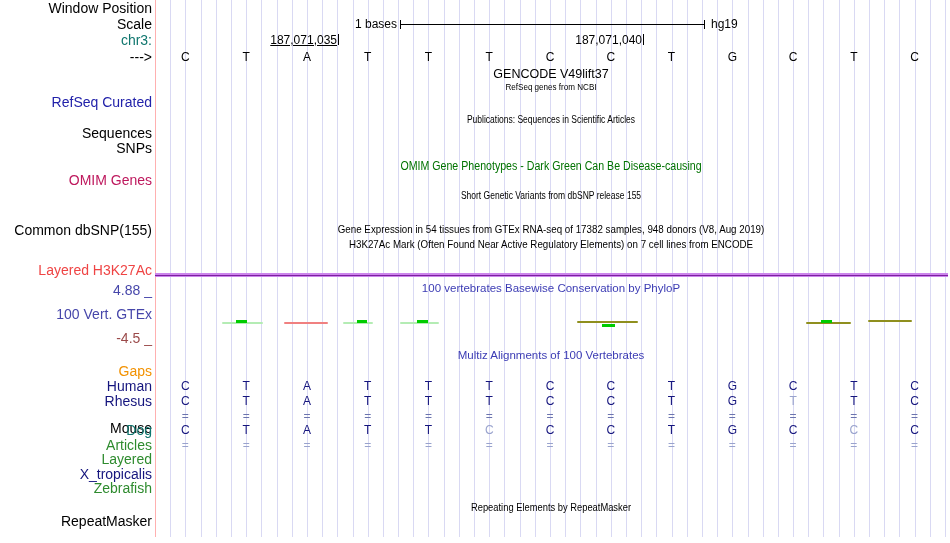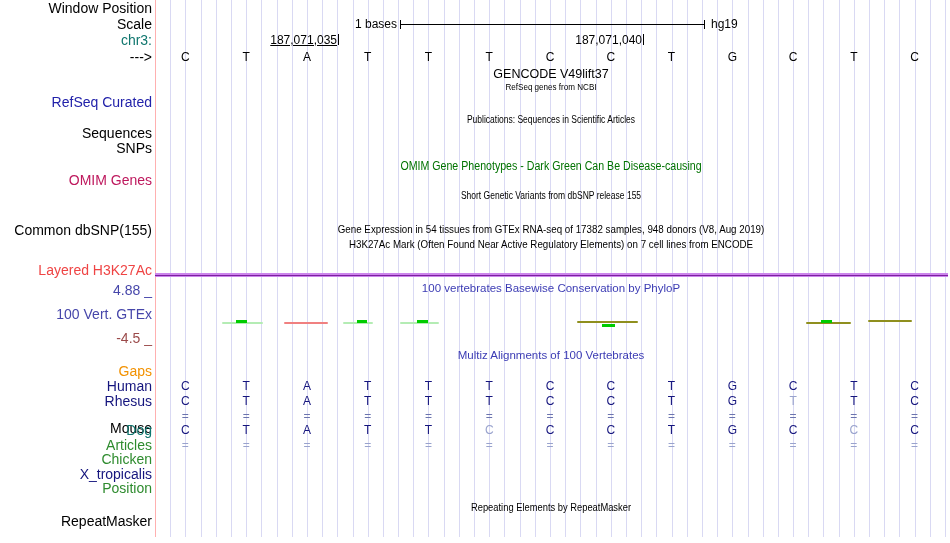--- a/index.html
+++ b/index.html
@@ -104,23 +104,23 @@
       <div class="lbl" style="top: 270px; color: #ef4444;">Layered H3K27Ac</div>
       <div class="lbl" style="top: 290px; color: rgb(70, 70, 170);">4.88 _</div>
       <div class="lbl" style="top: 314px; color: rgb(70, 70, 170);">100 Vert. GTEx</div>
       <div class="lbl" style="top: 338px; color: rgb(155, 74, 74);">-4.5 _</div>
       <div class="lbl" style="top: 371px; color: rgb(242, 145, 0);">Gaps</div>
       <div class="lbl" style="top: 386px; color: rgb(21, 21, 126);">Human</div>
       <div class="lbl" style="top: 401px; color: rgb(21, 21, 126);">Rhesus</div>
       <div class="lbl" style="top: 428px; color: #000000;">Mouse</div>
       <div class="lbl" style="top: 430px; color: #0f766e;">Dog</div>
       <div class="lbl" style="top: 445px; color: rgb(46, 139, 46);">Articles</div>
-      <div class="lbl" style="top: 459px; color: rgb(46, 139, 46);">Chicken</div>
+      <div class="lbl" style="top: 459px; color: rgb(46, 139, 46);">Layered</div>
       <div class="lbl" style="top: 474px; color: rgb(21, 21, 126);">X_tropicalis</div>
-      <div class="lbl" style="top: 488px; color: rgb(46, 139, 46);">Position</div>
+      <div class="lbl" style="top: 488px; color: rgb(46, 139, 46);">Zebrafish</div>
       <div class="lbl" style="top: 521px; color: rgb(0, 0, 0);">RepeatMasker</div>
       <div class="ctr" style="top: 74px; font-size: 12.5px; color: rgb(0, 0, 0);">GENCODE V49lift37</div>
       <div class="ctr cond" style="top: 87px; font-size: 9.5px; color: rgb(0, 0, 0);">RefSeq genes from NCBI</div>
       <div class="ctr cond" style="top: 120px; font-size: 10px; color: rgb(0, 0, 0);">Publications: Sequences in Scientific Articles</div>
       <div class="ctr cond" style="top: 166px; font-size: 12.5px; color: rgb(0, 114, 0);">OMIM Gene Phenotypes - Dark Green Can Be Disease-causing</div>
       <div class="ctr cond" style="top: 196px; font-size: 10px; color: rgb(0, 0, 0);">Short Genetic Variants from dbSNP release 155</div>
       <div class="ctr cond" style="top: 230px; font-size: 11.5px; color: rgb(0, 0, 0);">Gene Expression in 54 tissues from GTEx RNA-seq of 17382 samples, 948 donors (V8, Aug 2019)</div>
       <div class="ctr cond" style="top: 245px; font-size: 11.5px; color: rgb(0, 0, 0);">H3K27Ac Mark (Often Found Near Active Regulatory Elements) on 7 cell lines from ENCODE</div>
       <div class="ctr" style="top: 289px; font-size: 11.5px; color: rgb(60, 60, 180);">100 vertebrates Basewise Conservation by PhyloP</div>
       <div class="ctr" style="top: 356px; font-size: 11.5px; color: rgb(60, 60, 180);">Multiz Alignments of 100 Vertebrates</div>

